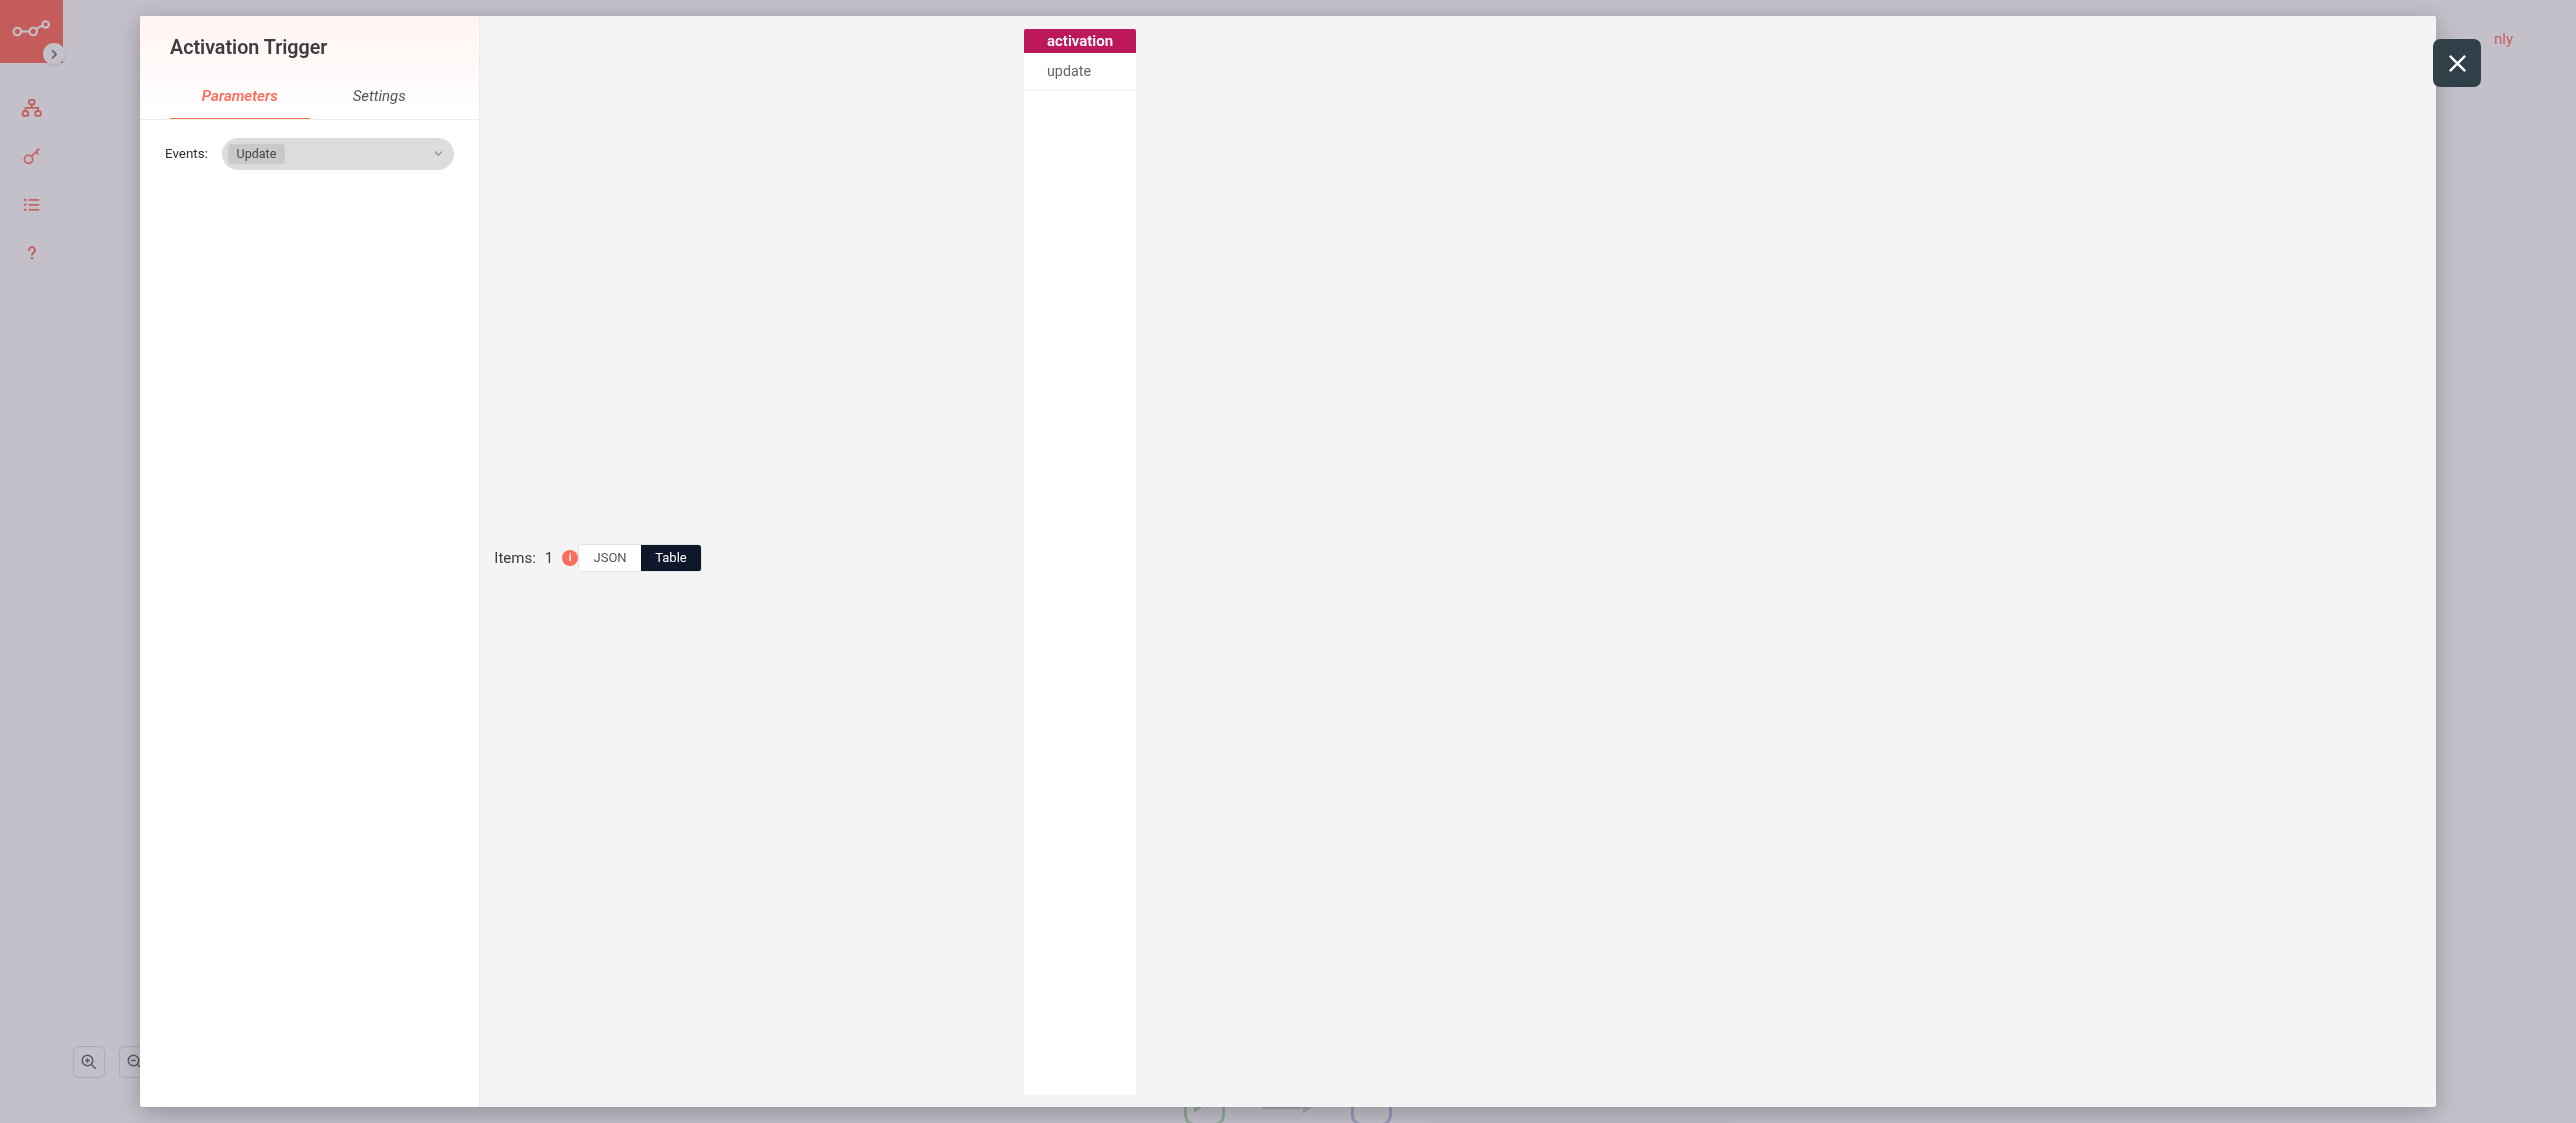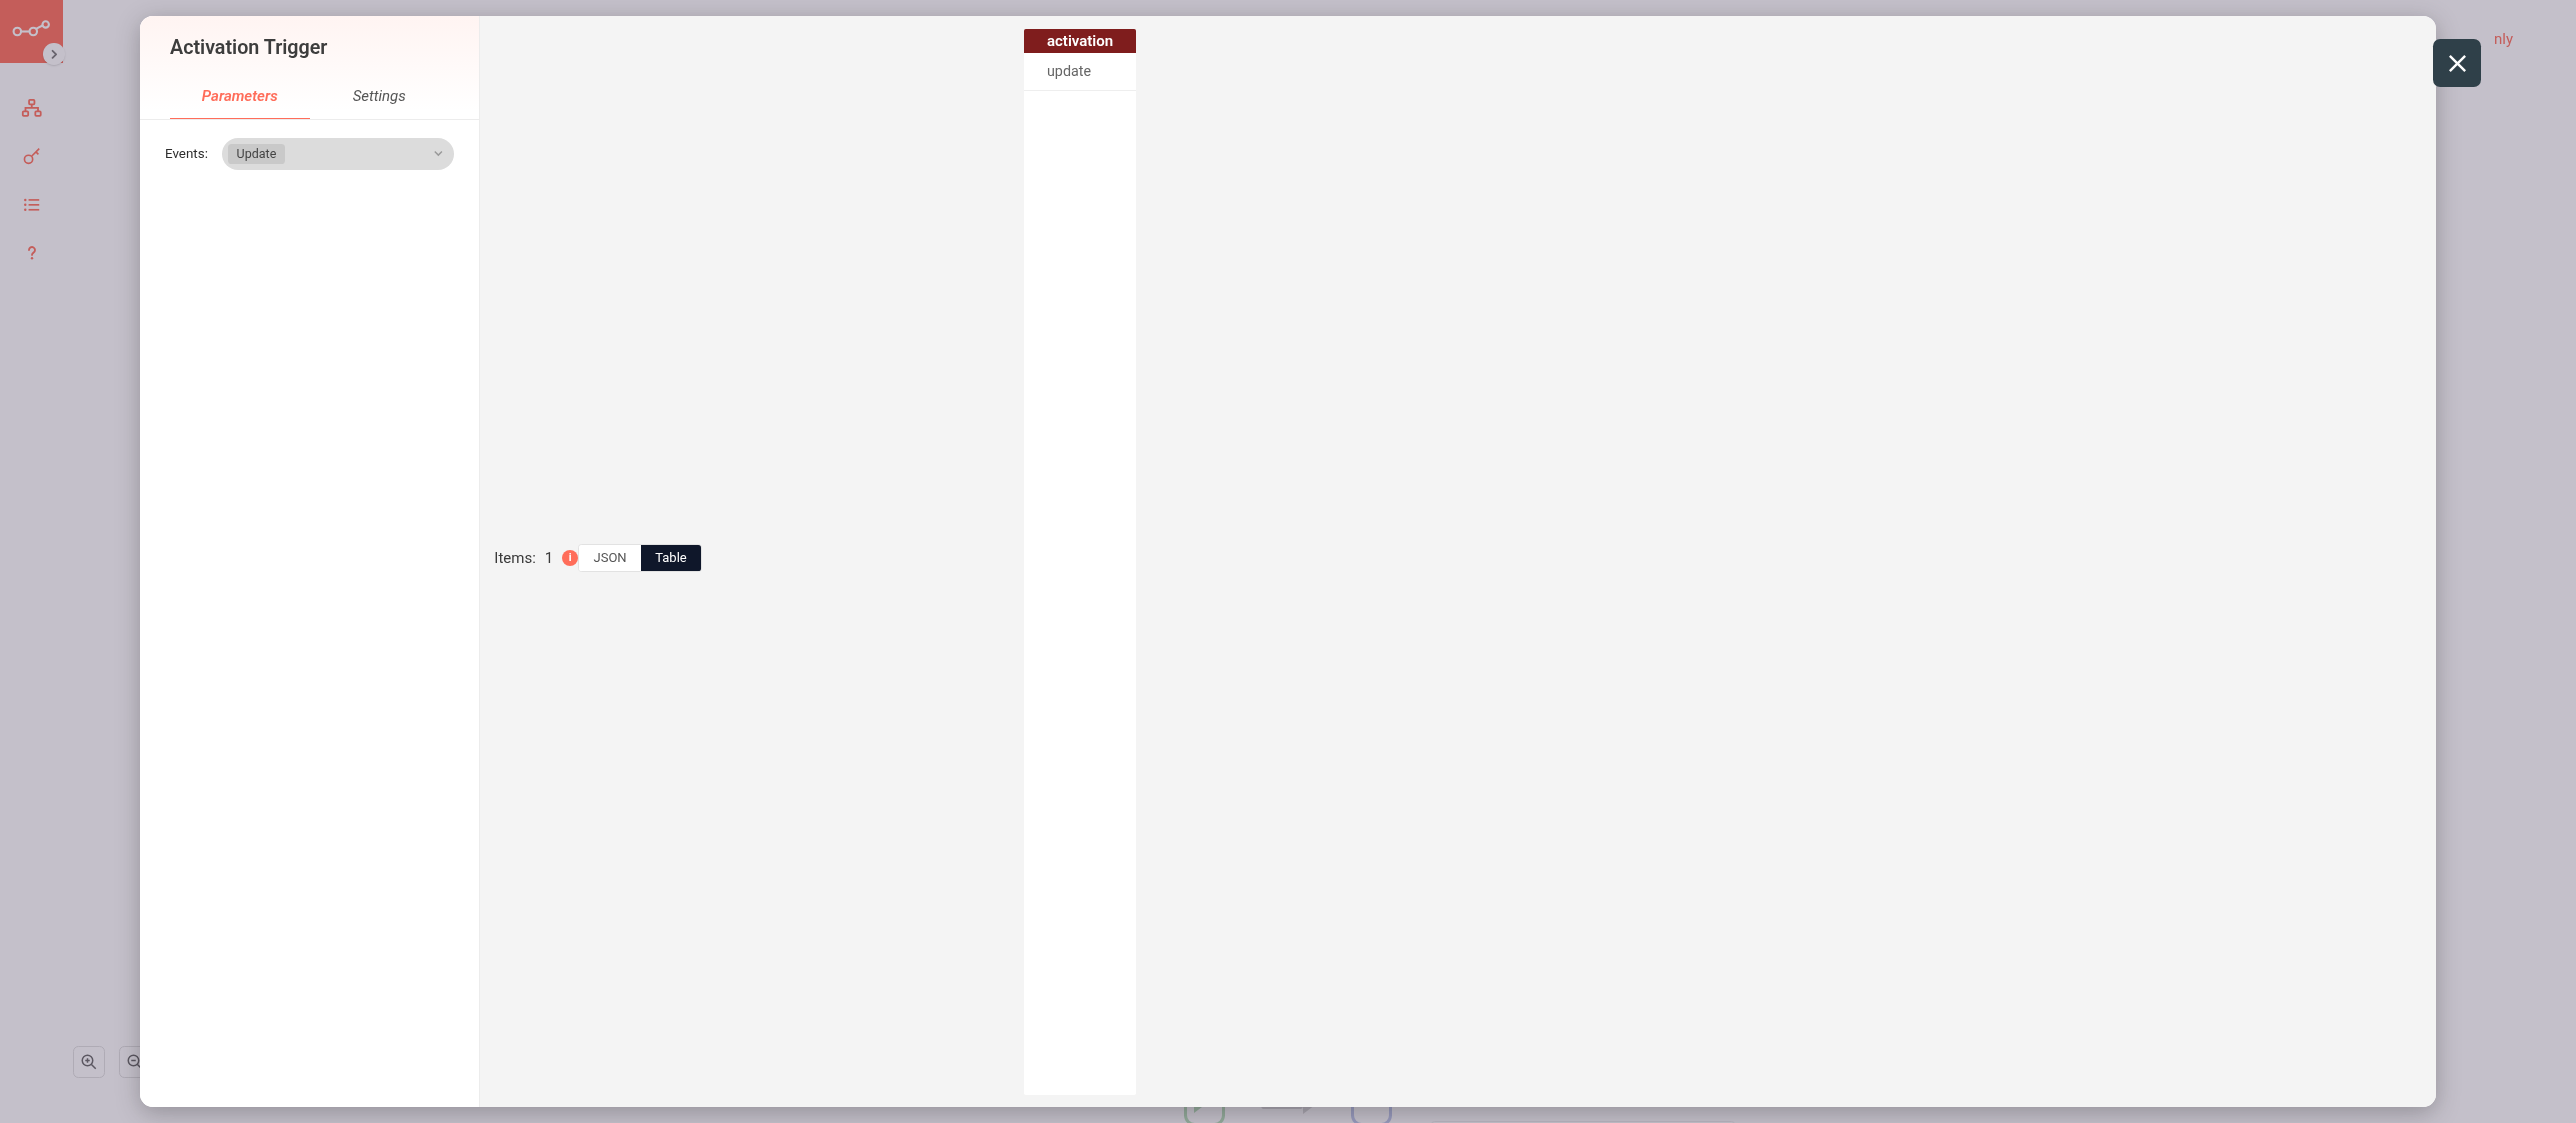--- a/index.html
+++ b/index.html
@@ -81,21 +81,21 @@
     top: 16px;
     left: 140px;
     right: 140px;
     bottom: 16px;
     background: transparent;
     display: flex;
   }
   .modal-body {
     flex: 1;
     background: #fff;
-    border-radius: 13px;
+    border-radius: 3px;
     box-shadow: 0 5.4px 25px rgba(0,0,0,0.25);
     display: flex;
     overflow: hidden;
   }
 
   
   .close-btn {
     position: absolute;
     top: 23px; right: -45px;
     width: 48px; height: 48px;
@@ -202,21 +202,21 @@
     padding: 5.4px 14.3px; font-size: 13px; background: #fff; color: #555; cursor: pointer;
   }
   .view-btn.active { background: #0f172a; color: #fff; }
 
   .data-table {
     background: #fff;
     border-radius: 1.8px;
     overflow: hidden;
   }
   .data-th {
-    background: #7f1d1d;
+    background: #be185d;
     color: #fff;
     font-weight: 600;
     font-size: 15px;
     padding: 3px 23px;
   }
   .data-td {
     color: #666; font-size: 14.3px;
     padding: 10.7px 23px;
     border-bottom: 0.9px solid #eee;
   }

